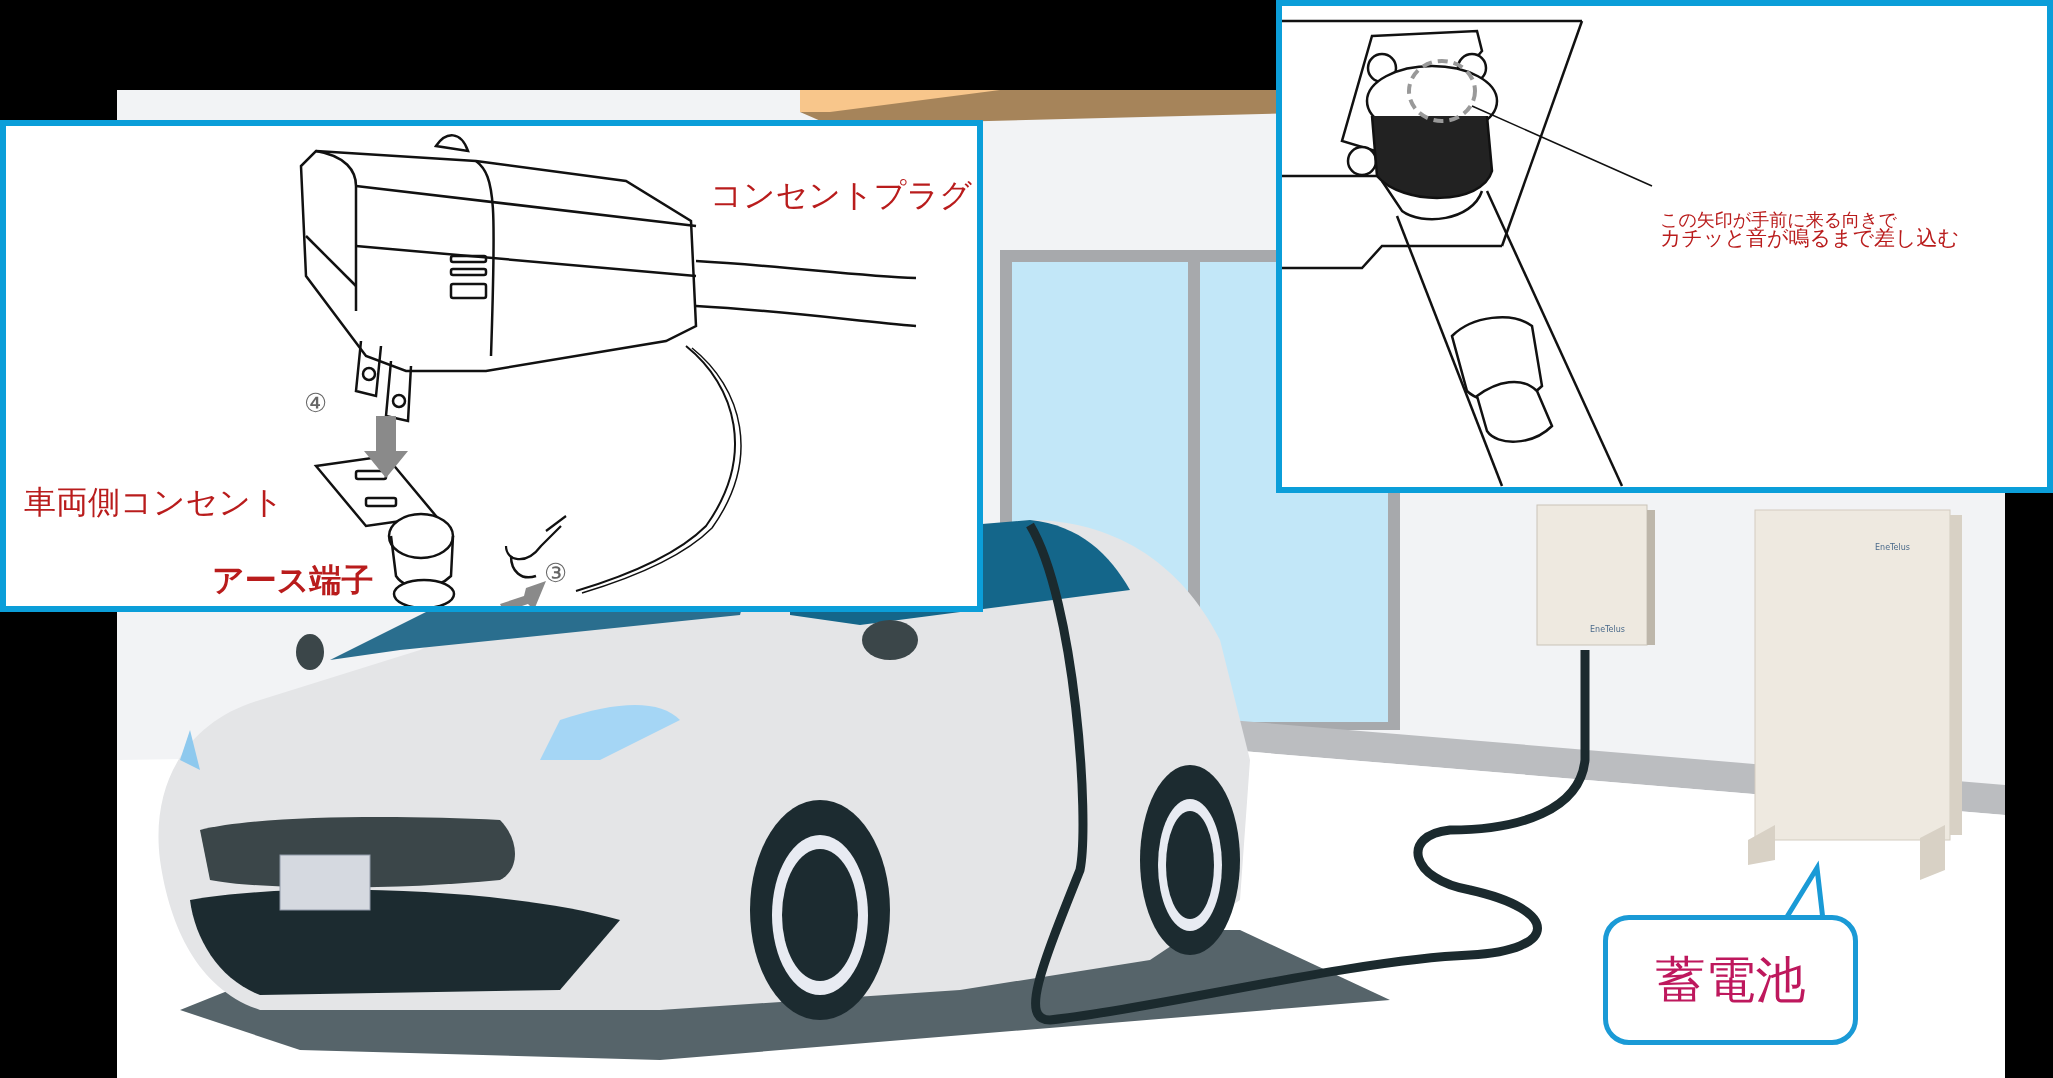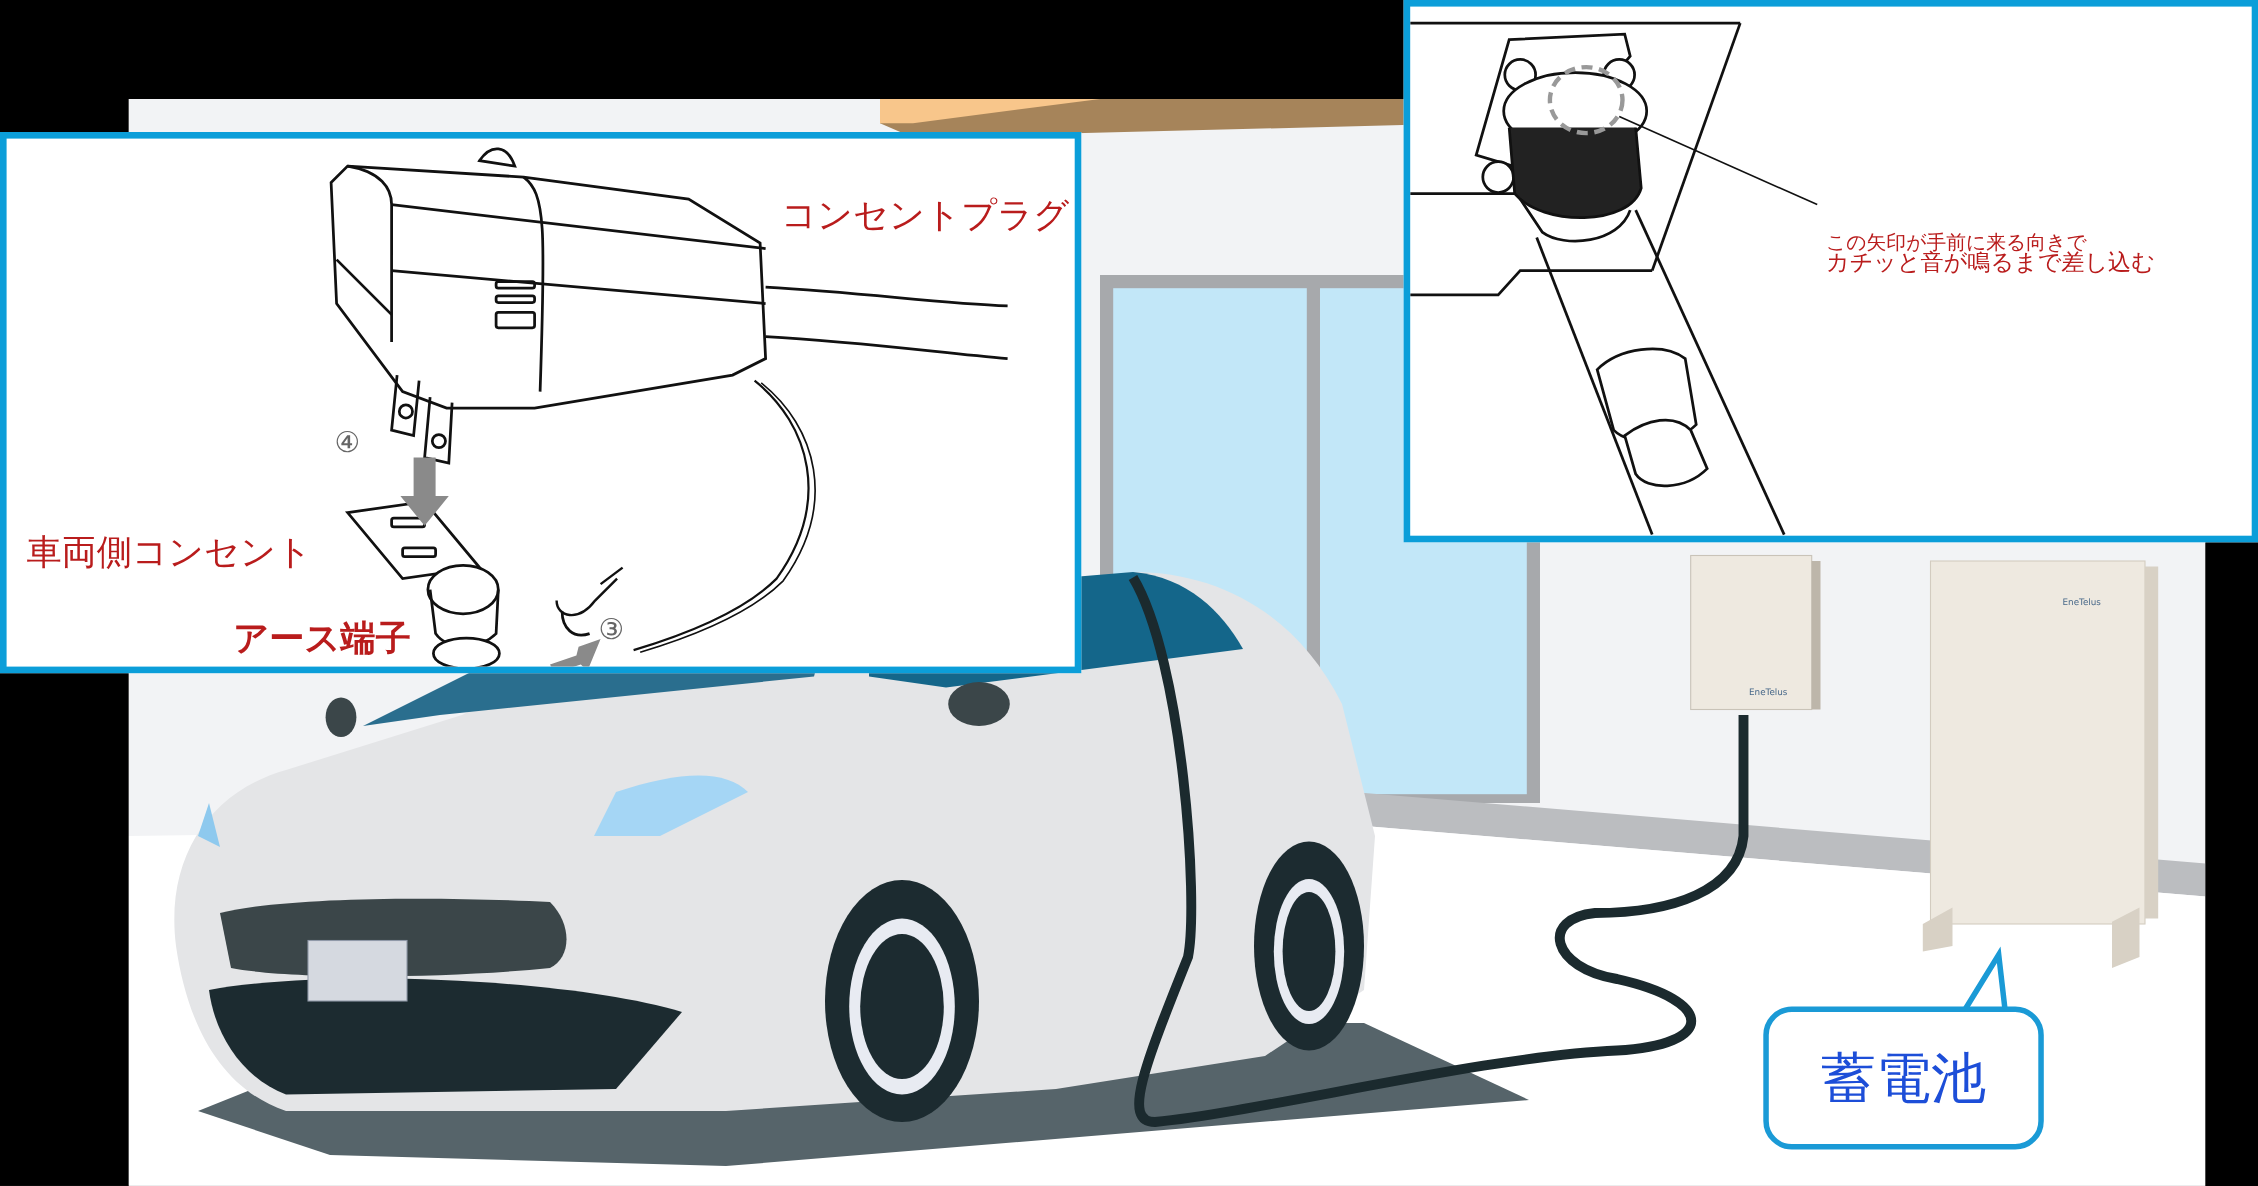--- a/index.html
+++ b/index.html
@@ -1,21 +1,21 @@
 <!DOCTYPE html>
 <html><head>
 <meta charset="utf-8">
 <style>
   html,body{margin:0;padding:0;background:#000;}
   body{width:2053px;height:1078px;position:relative;overflow:hidden;font-family:"DejaVu Sans","Liberation Sans",sans-serif;}
   .scene{position:absolute;left:117px;top:90px;width:1888px;height:988px;background:#fff;overflow:hidden;}
   .abs{position:absolute;}
   .callout{position:absolute;background:#fff;border:6px solid #0B9ED9;box-sizing:border-box;}
   .label{position:absolute;color:#b91c1c;white-space:nowrap;}
-  .bubble{position:absolute;border:5px solid #1A9AD6;border-radius:26px;background:#fff;box-sizing:border-box;display:flex;align-items:center;justify-content:center;color:#1d4ed8;}
+  .bubble{position:absolute;border:5px solid #1A9AD6;border-radius:26px;background:#fff;box-sizing:border-box;display:flex;align-items:center;justify-content:center;color:#be185d;}
 </style>
 </head>
 <body>
 
 <div class="scene">
   <svg width="1888" height="988" viewBox="117 90 1888 988" style="position:absolute;left:0;top:0">
 
     <rect x="117" y="90" width="1888" height="988" fill="#F2F3F5"></rect>
 
     <polygon points="800,90 2005,90 2005,95 830,125 800,112" fill="#A6845A"></polygon>

